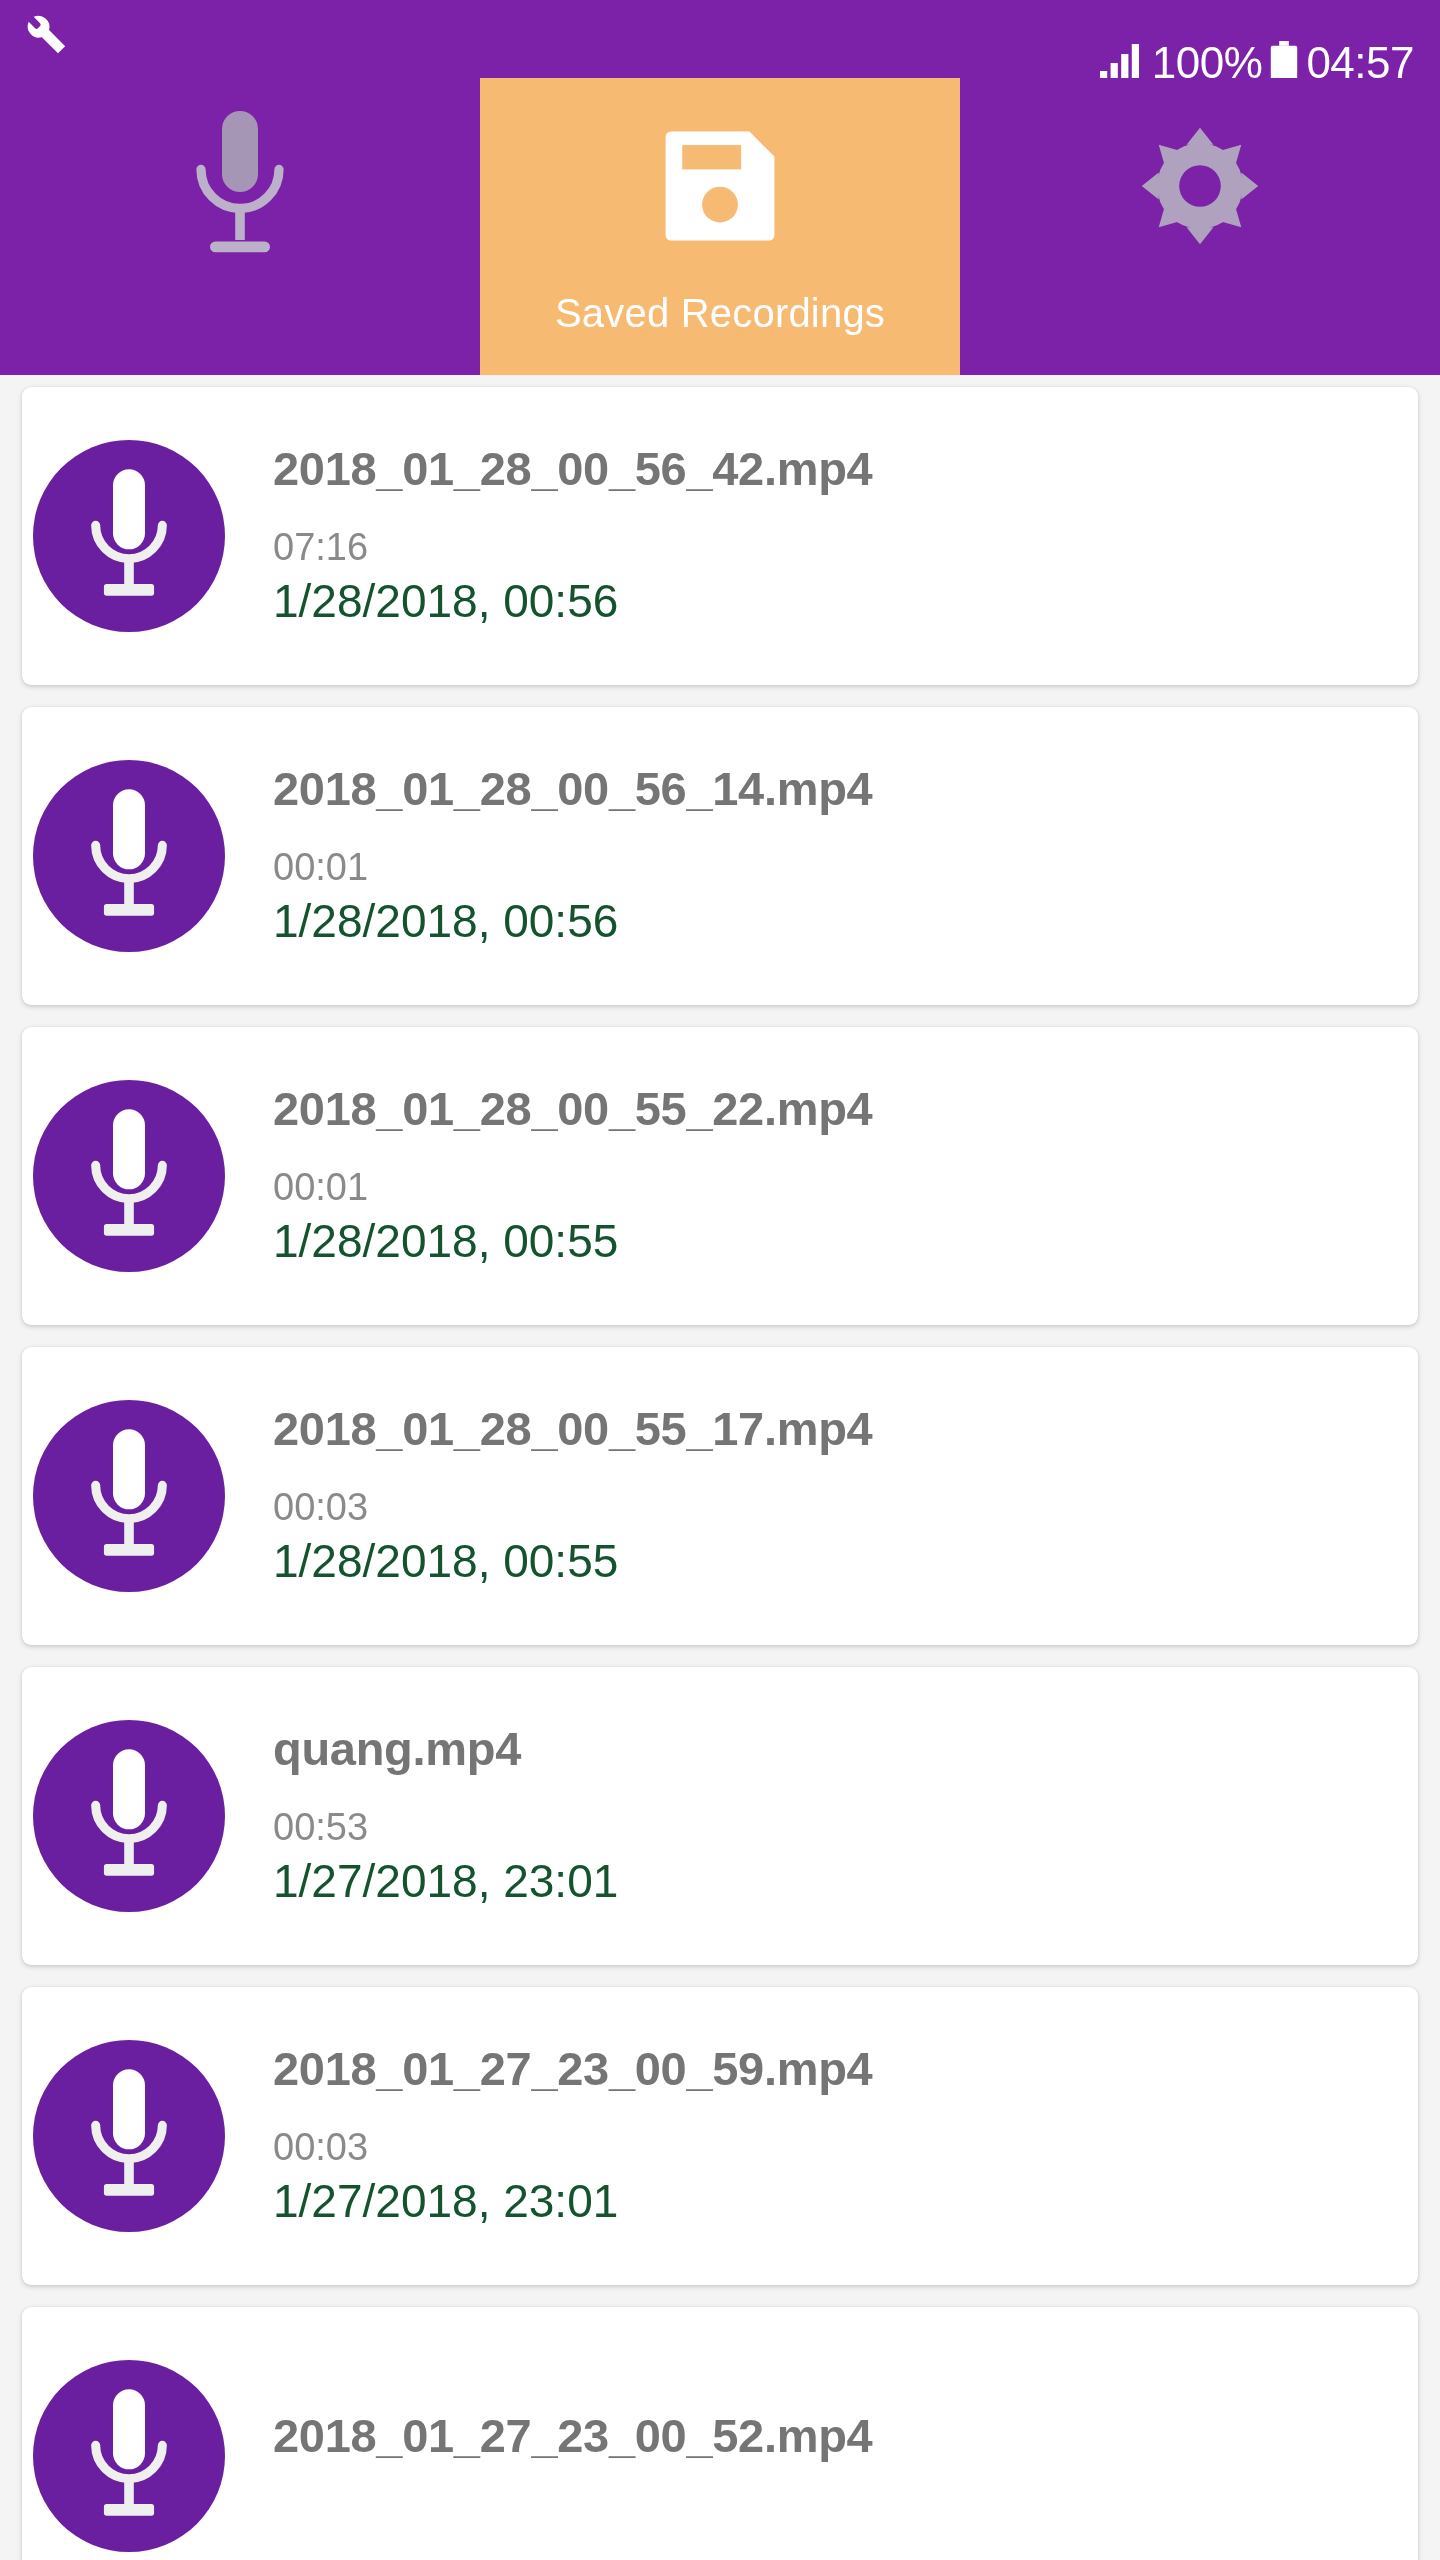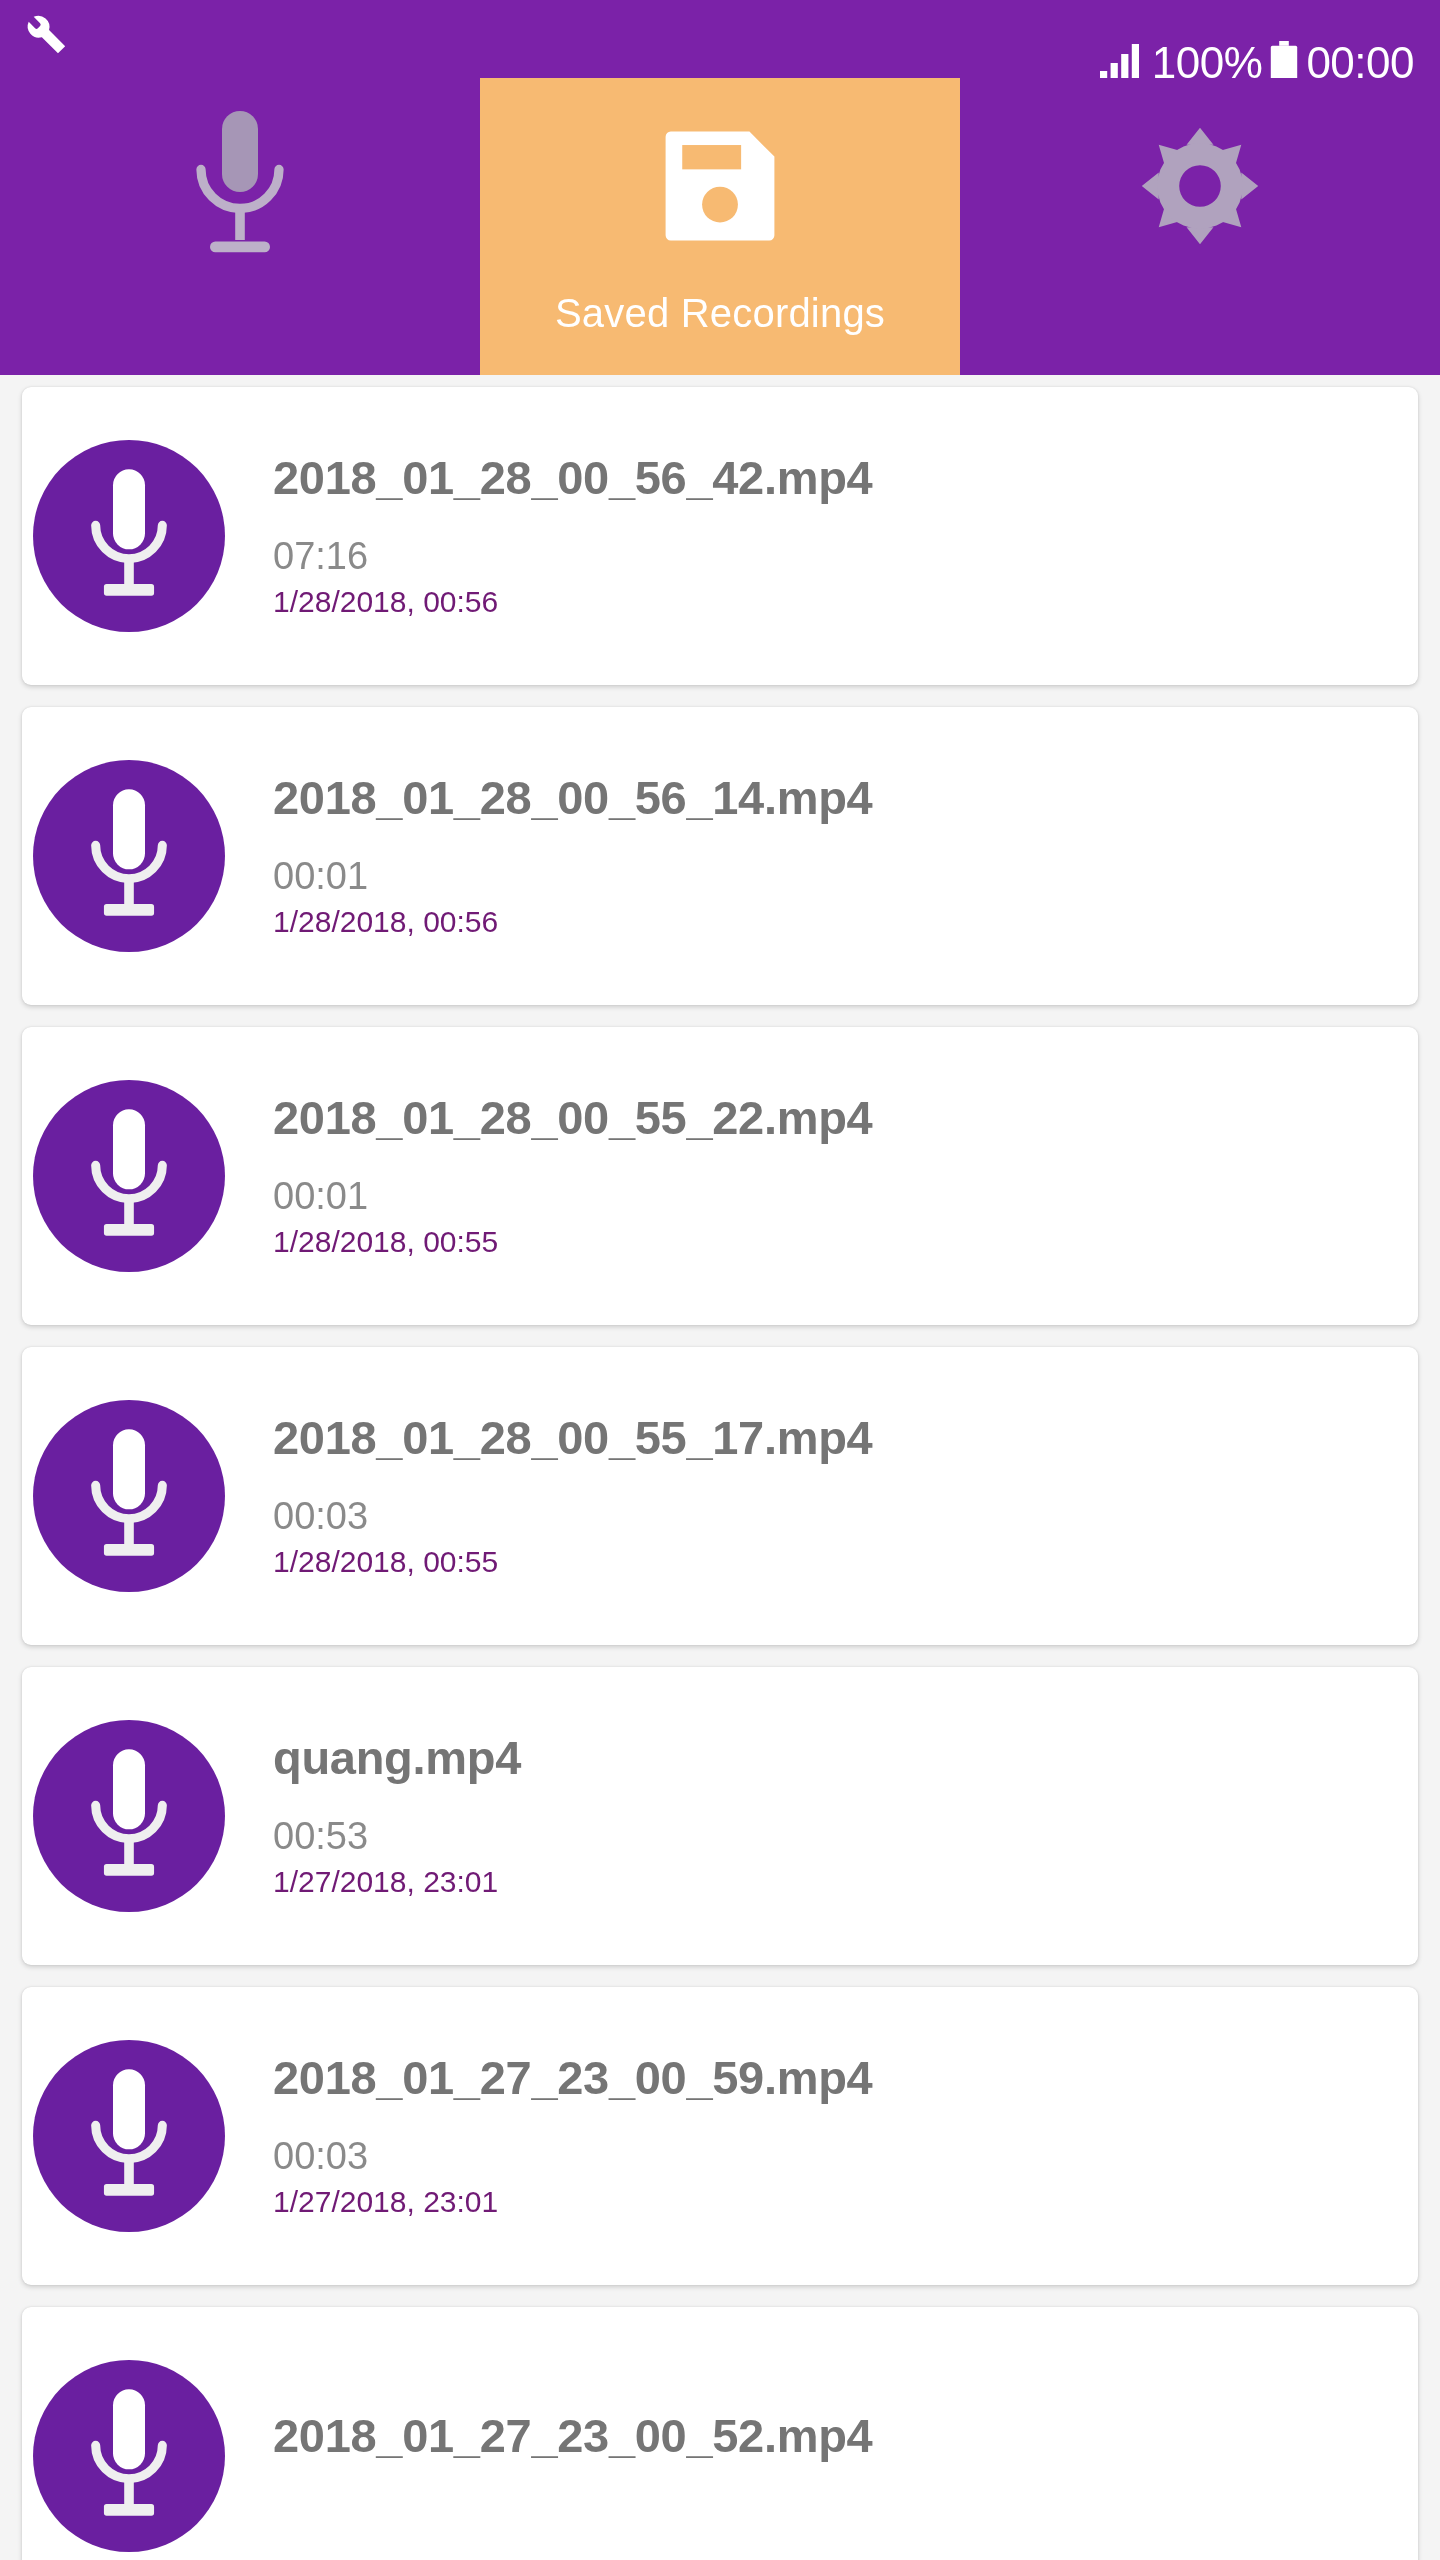--- a/index.html
+++ b/index.html
@@ -130,22 +130,22 @@
     margin-bottom: 32px;
     white-space: nowrap;
   }
   .rec-duration {
     color: #8a8a8a;
     font-size: 38px;
     line-height: 1.12;
     margin-bottom: 8px;
   }
   .rec-date {
-    color: #701a75;
-    font-size: 30px;
+    color: #14532d;
+    font-size: 46px;
     line-height: 1.12;
   }
 </style>
 </head>
 <body>
 
 <div class="status-bar">
   <div class="status-left">
     <svg class="wrench-icon" viewBox="0 0 24 24">
       <path fill="#ffffff" d="M21.7 18.6l-8.1-8.1a5.6 5.6 0 0 1-6.6-7.7l3.2 3.2a1 1 0 0 0 1.4 0l1.1-1.1a1 1 0 0 0 0-1.4L9.5 0.3a5.6 5.6 0 0 1 7.7 6.6l8.1 8.1z" transform="translate(-1.5,1.5) scale(0.92)"></path>
@@ -156,21 +156,21 @@
       <rect x="0" y="13.5" width="3.6" height="5.5" fill="#ffffff"></rect>
       <rect x="5.3" y="9.5" width="3.6" height="9.5" fill="#ffffff"></rect>
       <rect x="10.6" y="5" width="3.6" height="14" fill="#ffffff"></rect>
       <rect x="15.9" y="0" width="3.6" height="19" fill="#ffffff"></rect>
     </svg>
     <span class="battery-pct">100%</span>
     <svg class="battery-icon" viewBox="0 0 14 22">
       <rect x="4.6" y="0" width="4.8" height="2.4" fill="#ffffff"></rect>
       <rect x="0.4" y="2.4" width="13.2" height="19.6" rx="0.8" fill="#ffffff"></rect>
     </svg>
-    <span class="clock">00:00</span>
+    <span class="clock">04:57</span>
   </div>
 </div>
 
 <div class="tab-bar">
 
   <div class="tab">
     <div class="tab-icon-wrap">
       <svg class="mic-tab-icon" viewBox="0 0 36 50">
         <rect x="12" y="0" width="12" height="27" rx="6" fill="#A696B6"></rect>
         <path d="M5 19.5a13 13 0 0 0 26 0" fill="none" stroke="#BDB0C9" stroke-width="3.1" stroke-linecap="round"></path>

